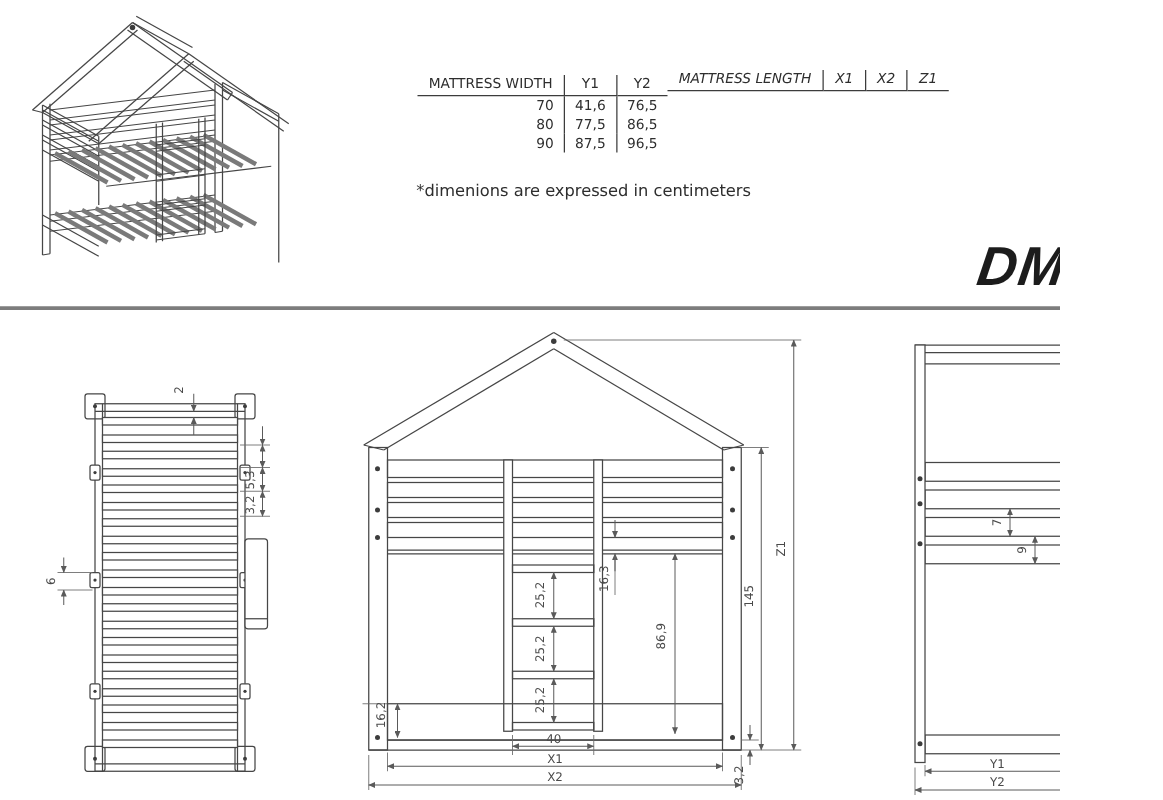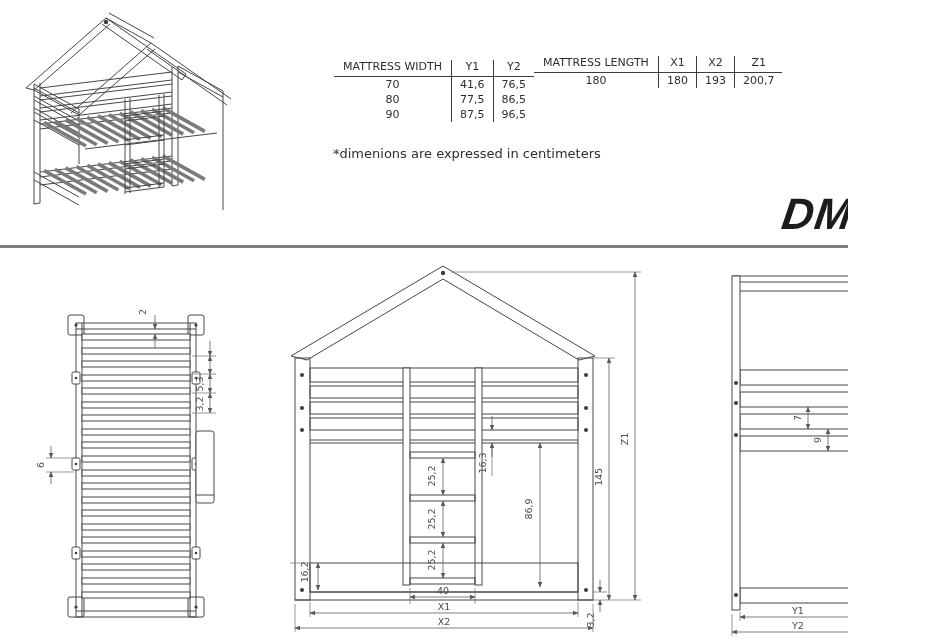--- a/index.html
+++ b/index.html
@@ -10,24 +10,24 @@
   .ln{stroke:#464646;stroke-width:1;fill:none;}
   .lnf{stroke:#464646;stroke-width:1;fill:#ffffff;}
   .slat{stroke:#7a7a7a;stroke-width:3.5;fill:none;}
   .dot{fill:#3c3c3c;stroke:none;}
   .dim{stroke:#5a5a5a;stroke-width:0.8;fill:none;}
   .ext{stroke:#6b6b6b;stroke-width:0.7;fill:none;}
   .dtxt{font-family:"DejaVu Sans",sans-serif;font-size:9.5px;fill:#4a4a4a;text-anchor:middle;}
   .spec-table{position:absolute;border-collapse:collapse;color:#2e2e2e;}
   .spec-table th{font-weight:normal;font-size:11px;padding:0 9px 3px 9px;
                  border-bottom:1.6px solid #3c3c3c;white-space:nowrap;}
-  .spec-table td{font-size:11px;text-align:center;padding:1px 8px;}
+  .spec-table td{font-size:11px;text-align:right;padding:1px 8px;}
   .spec-table th+th,.spec-table td+td{border-left:1.6px solid #3c3c3c;}
   .t-width{left:334px;top:60px;}
-  .t-length{left:534px;top:56px;}
+  .t-length{left:534px;top:56px;font-style:italic;}
   .note{position:absolute;left:333px;top:146px;font-size:13px;color:#2e2e2e;}
   .logo{position:absolute;left:778px;top:190px;width:142px;text-align:center;
         font-family:"Liberation Sans",sans-serif;font-style:italic;font-weight:700;
         font-size:44px;color:#1c1c1c;transform:skewX(-8deg);letter-spacing:1px;line-height:1.1;}
   .divider{position:absolute;left:0;top:245px;width:917px;height:3px;background:#7d7d7d;}
 </style>
 </head>
 <body>
 
 <div class="page">
@@ -170,26 +170,20 @@
   <table class="spec-table t-length">
       <thead>
         <tr>
           <th>MATTRESS LENGTH</th>
           <th>X1</th>
           <th>X2</th>
           <th>Z1</th>
         </tr>
       </thead>
       <tbody>
-        <tr>
-          <td>180</td>
-          <td>180</td>
-          <td>193</td>
-          <td>200,7</td>
-        </tr>
       </tbody>
     </table>
 
   <div class="logo">DMPN</div>
 
   <div class="divider"></div>
 
   <svg style="left:30px;top:296px;" width="200" height="344" viewBox="0 0 200 344">
     <g>
       <rect class="lnf" x="38" y="19" width="16" height="20" rx="2"></rect>

